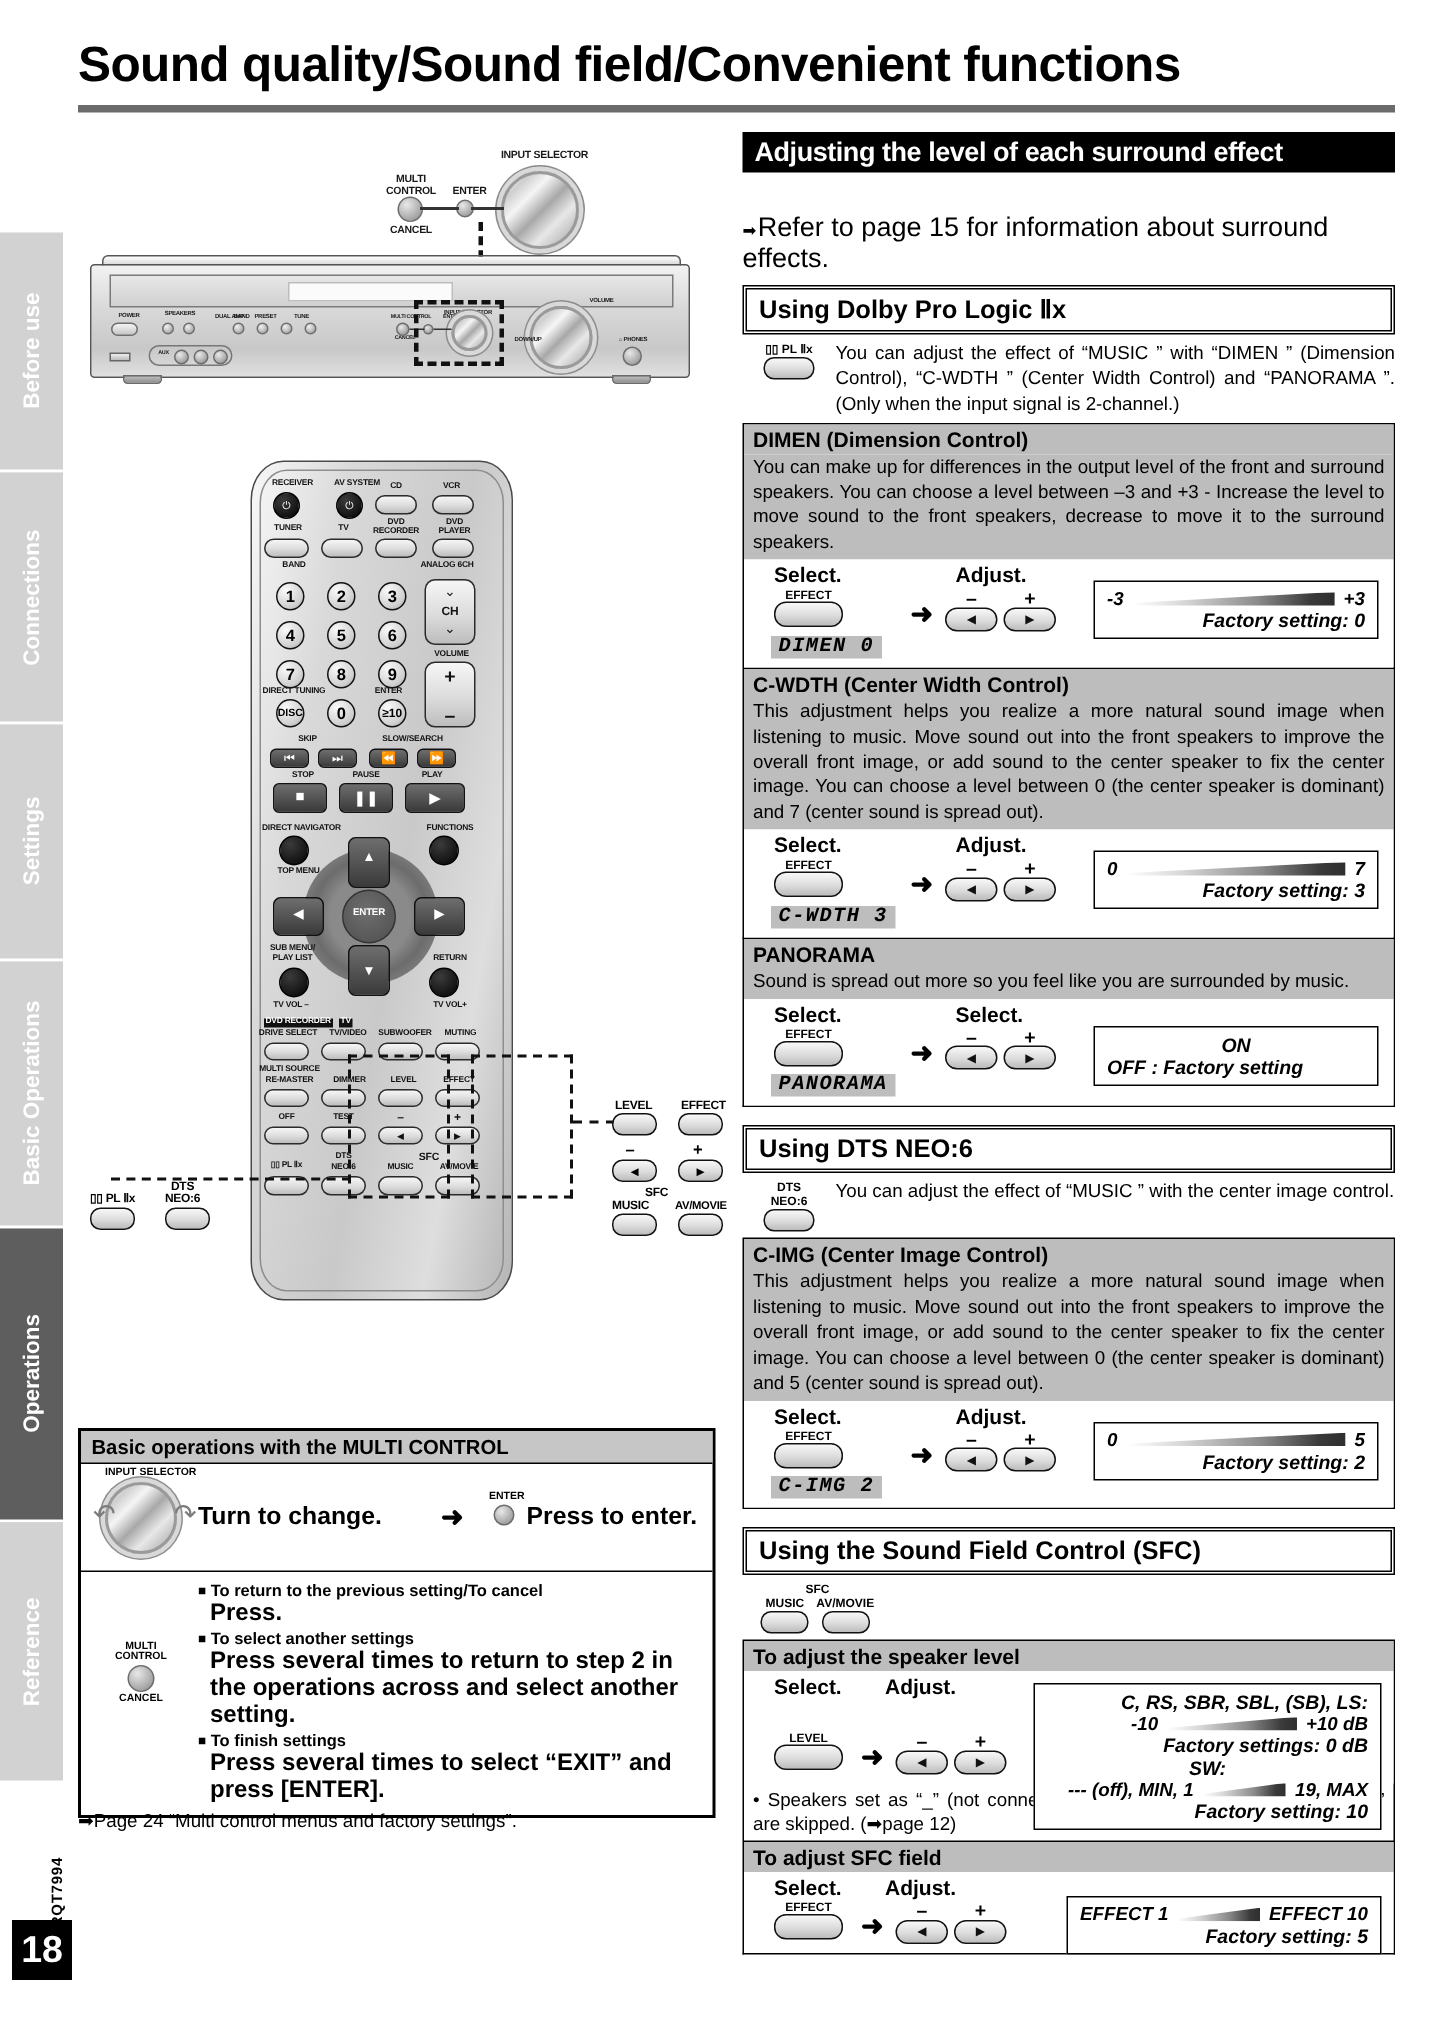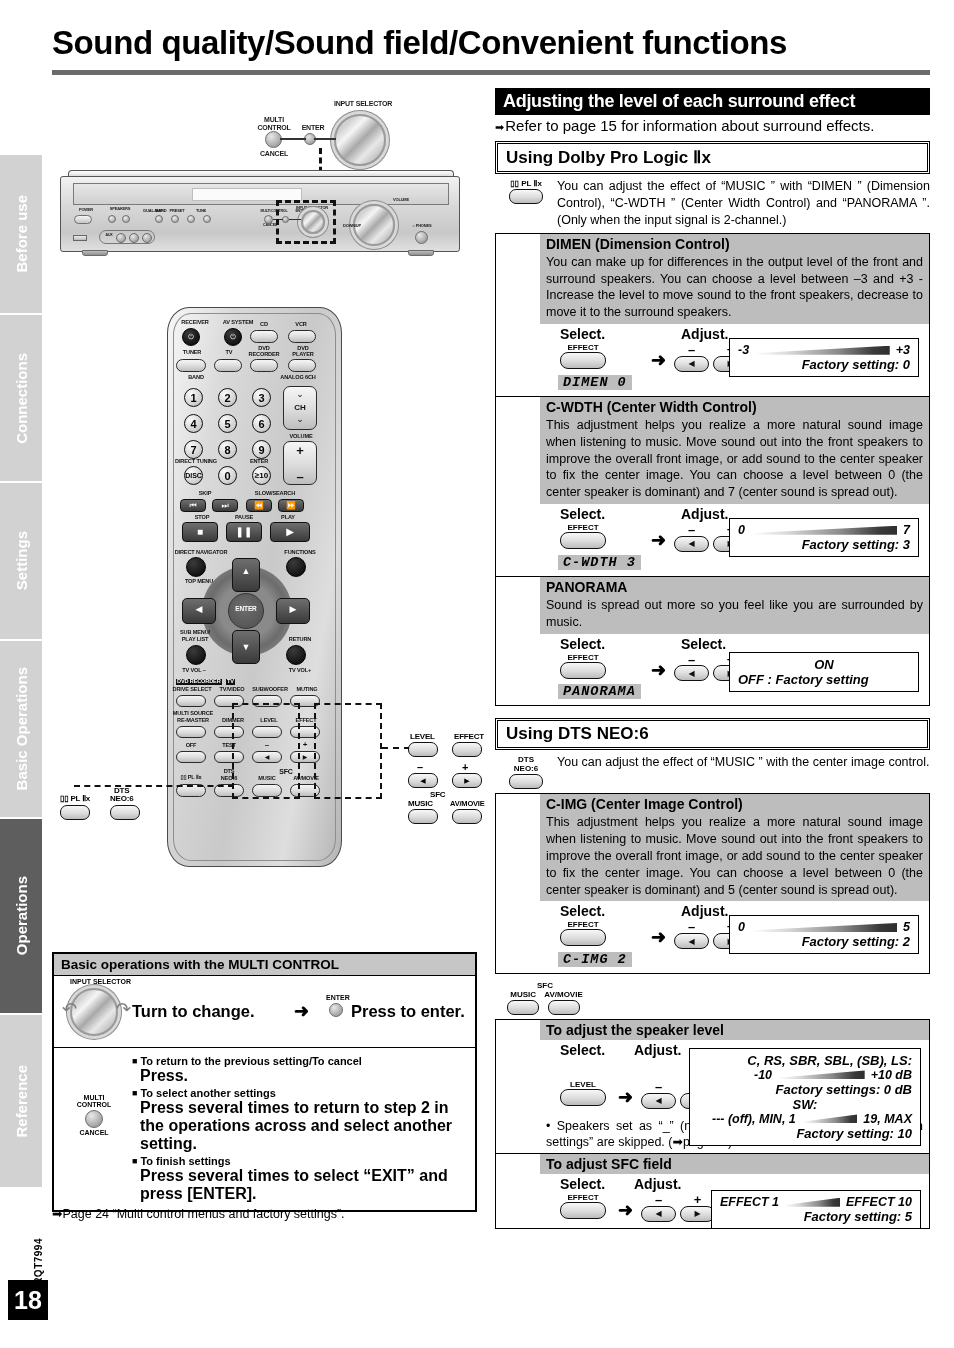--- a/index.html
+++ b/index.html
@@ -196,40 +196,40 @@
     writing-mode: vertical-rl; transform: rotate(180deg);
   }
 
   
   #right-col { position: absolute; left: 495px; top: 88px; width: 435px; }
 
   .black-head {
     background: #000; color: #fff; font-size: 18px; font-weight: bold;
     padding: 3px 8px; letter-spacing: -0.3px;
   }
-  .arrow-note { font-size: 15px; padding: 2px 0 3px 0; }
+  .arrow-note { font-size: 18px; padding: 2px 0 3px 0; margin-top: 24px; }
   .arrow-note::before { content: "\27A1"; font-size: 11px; margin-right: 1px;}
 
   .sec-title {
     border: 1.6px solid #000; outline: 1px solid #000; outline-offset: 1.8px;
     font-size: 17px; font-weight: bold; padding: 3px 8px; margin: 6px 2px 0 2px;
     background: #fff;
   }
 
   .intro-row { display: flex; align-items: flex-start; padding: 6px 0 4px 0; }
   .intro-btnwrap { width: 62px; flex: 0 0 62px; text-align: center; padding-top: 2px;}
   .intro-btn {
     width: 34px; height: 15px; border-radius: 7px; margin: 1px auto 0 auto;
     background: linear-gradient(#f8f8f8,#dcdcdc 55%,#bcbcbc);
     border: 1.4px solid #111;
   }
   .intro-btnlbl { font-size: 8px; font-weight: bold; line-height: 1.05; }
   .intro-text { flex: 1; font-size: 12.5px; line-height: 1.35; text-align: justify; }
 
-  .panel { border: 1.6px solid #000; padding-left: 44px; }
+  .panel { border: 1.6px solid #000; }
   .panel-head {
     background: #bdbdbd; font-size: 14px; font-weight: bold; padding: 2px 6px;
   }
   .panel-desc {
     background: #bdbdbd; font-size: 12.5px; line-height: 1.35;
     padding: 0 6px 3px 6px; text-align: justify;
   }
   .step-area { background: #fff; position: relative; padding: 2px 6px 6px 6px; }
   .step-labels { display: flex; font-size: 14px; font-weight: bold; }
   .step-labels .s1 { width: 135px; padding-left: 14px;}
@@ -736,20 +736,21 @@
         <div class="val-row">
           <span>0</span>
           <span class="grad"></span>
           <span>5</span>
         </div>
         <div class="val-foot">Factory setting: 2</div>
       </div>
     </div>
   </div>
 
+  <div class="sec-title" style="margin-top:14px">Using the Sound Field Control (SFC)</div>
   <div class="intro-row">
     <div class="intro-btnwrap" style="width:100px; flex:0 0 100px;">
       <div class="intro-btnlbl">SFC</div>
       <div style="display:flex; gap:5px; justify-content:center;">
         <div style="text-align:center;">
           <div class="intro-btnlbl">MUSIC</div>
           <div class="intro-btn" style="width:32px;"></div>
         </div>
         <div style="text-align:center;">
           <div class="intro-btnlbl">AV/MOVIE</div>

